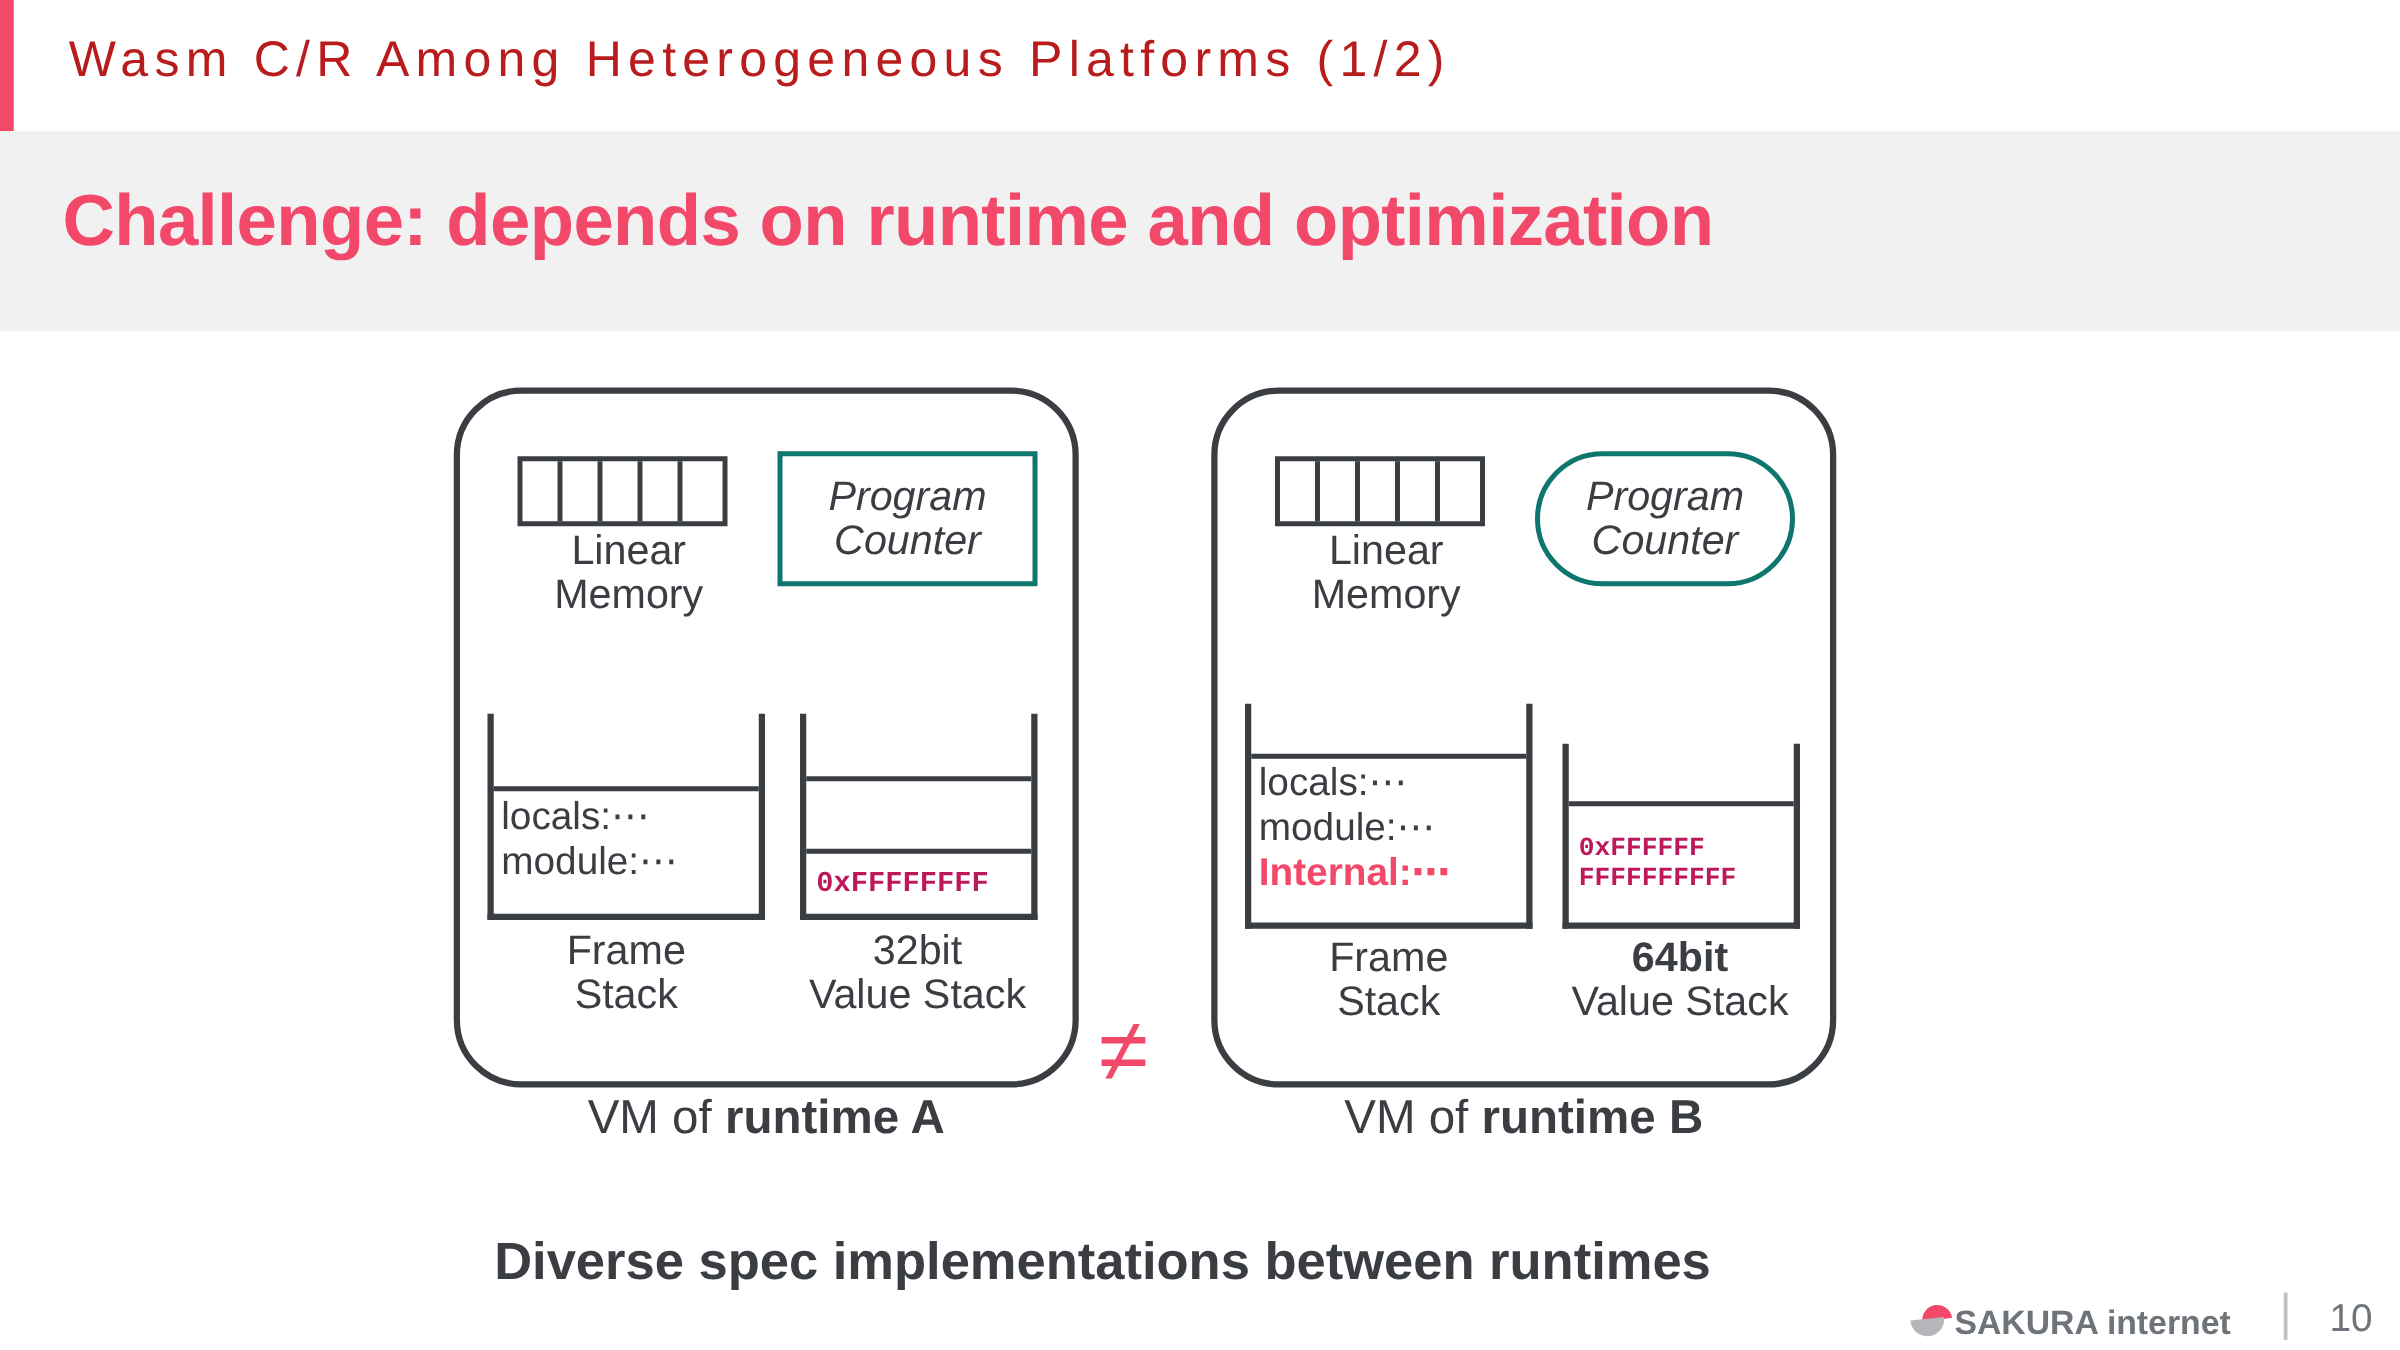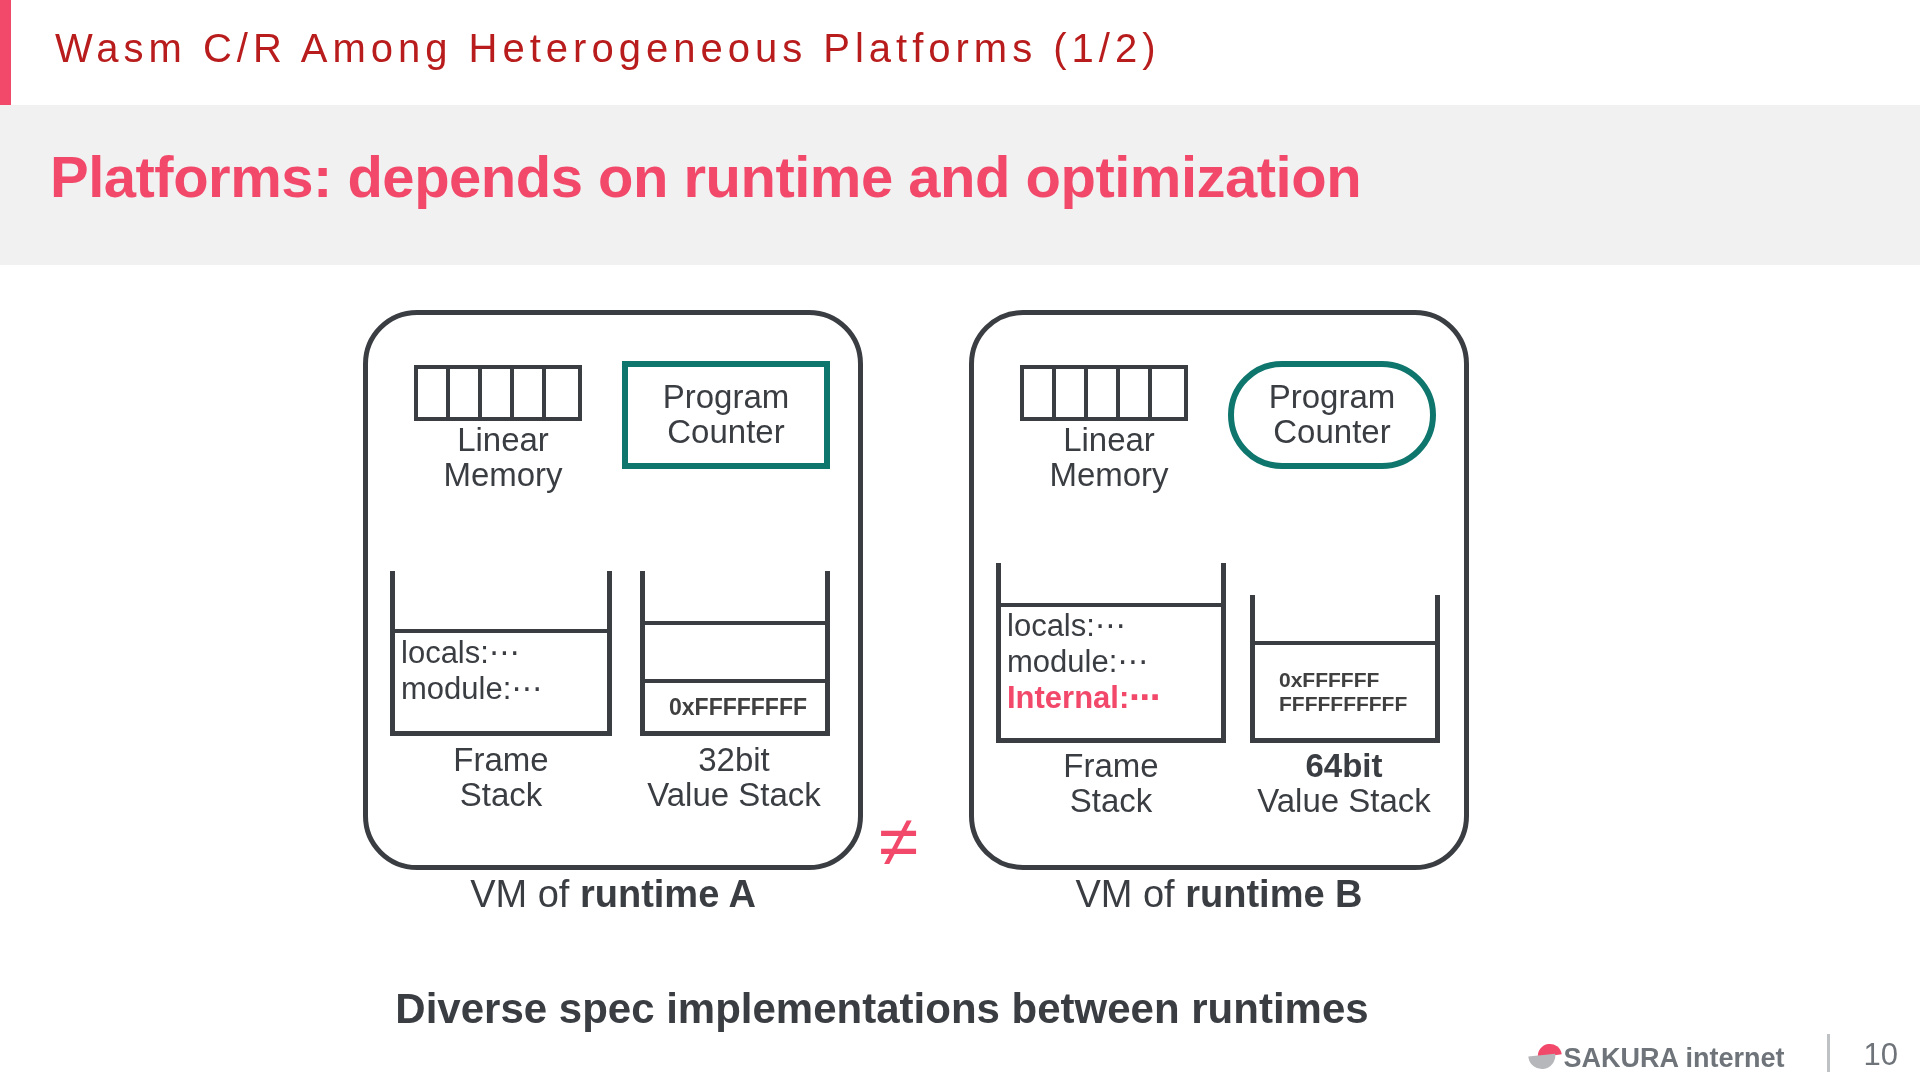--- a/index.html
+++ b/index.html
@@ -57,22 +57,22 @@
   .mem-cell:last-child { border-right:none; }
   .mem-label {
     position:absolute; top:108px; left:20px; width:230px;
     text-align:center; font-size:33px; line-height:1.06; font-weight:400;
   }
 
   
   .pc-box {
     position:absolute; top:46px; right:28px;
     width:208px; height:108px;
-    border:6px solid #0f766e; background:#fff;
-    display:flex; align-items:center; justify-content:center;
+    border:4px solid #0f766e; background:#fff;
+    display:flex; align-items:center; justify-content:center;font-style:italic;
   }
   .pc-rect { border-radius:0; }
   .pc-pill { border-radius:54px; }
   .pc-text { font-size:33px; line-height:1.06; text-align:center; font-weight:400; }
 
   
   .ustack {
     position:absolute;
     border-left:5px solid #3A3D42;
     border-right:5px solid #3A3D42;
@@ -89,22 +89,22 @@
   .vstack-left  { right:28px; top:256px; width:190px; height:165px; }
   .vstack-right { right:24px; top:280px; width:190px; height:148px; }
 
   .stk-line {
     font-size:31px; line-height:1.16; padding-left:6px;
     white-space:nowrap; font-weight:400;
   }
   .stk-line.accent { color:#F2486A; font-weight:700; }
 
   .hexval {
-    color:#404040; font-weight:700; font-size:23px;
-    line-height:1.14; padding-left:24px; letter-spacing:0px;
+    color:#be185d; font-weight:700; font-size:23px;
+    line-height:1.14; padding-left:8px; letter-spacing:0px;font-family:Liberation Mono, monospace;
   }
   .hexval.small { font-size:21px; }
 
   .stk-caption {
     position:absolute; text-align:center; font-size:33px; line-height:1.06;
     font-weight:400; white-space:nowrap;
   }
 
   .cap-frame-left  { left:22px; top:428px; width:222px; }
   .cap-frame-right { left:22px; top:434px; width:230px; }
@@ -161,21 +161,21 @@
 </style>
 </head>
 <body>
 
 <div class="header">
   <div class="accent-bar"></div>
   <div class="header-title">Wasm C/R Among Heterogeneous Platforms (1/2)</div>
 </div>
 
 <div class="band">
-  <div class="band-title">Platforms: depends on runtime and optimization</div>
+  <div class="band-title">Challenge: depends on runtime and optimization</div>
 </div>
 
 <div class="stage">
 
   <div class="vm-box vm-left">
 
     <div class="mem-grid">
       <div class="mem-cell"></div>
       <div class="mem-cell"></div>
       <div class="mem-cell"></div>

